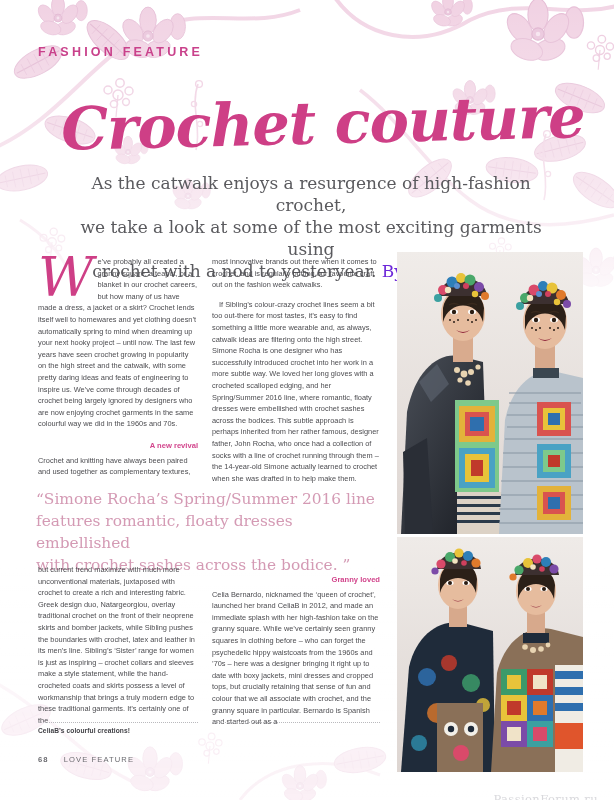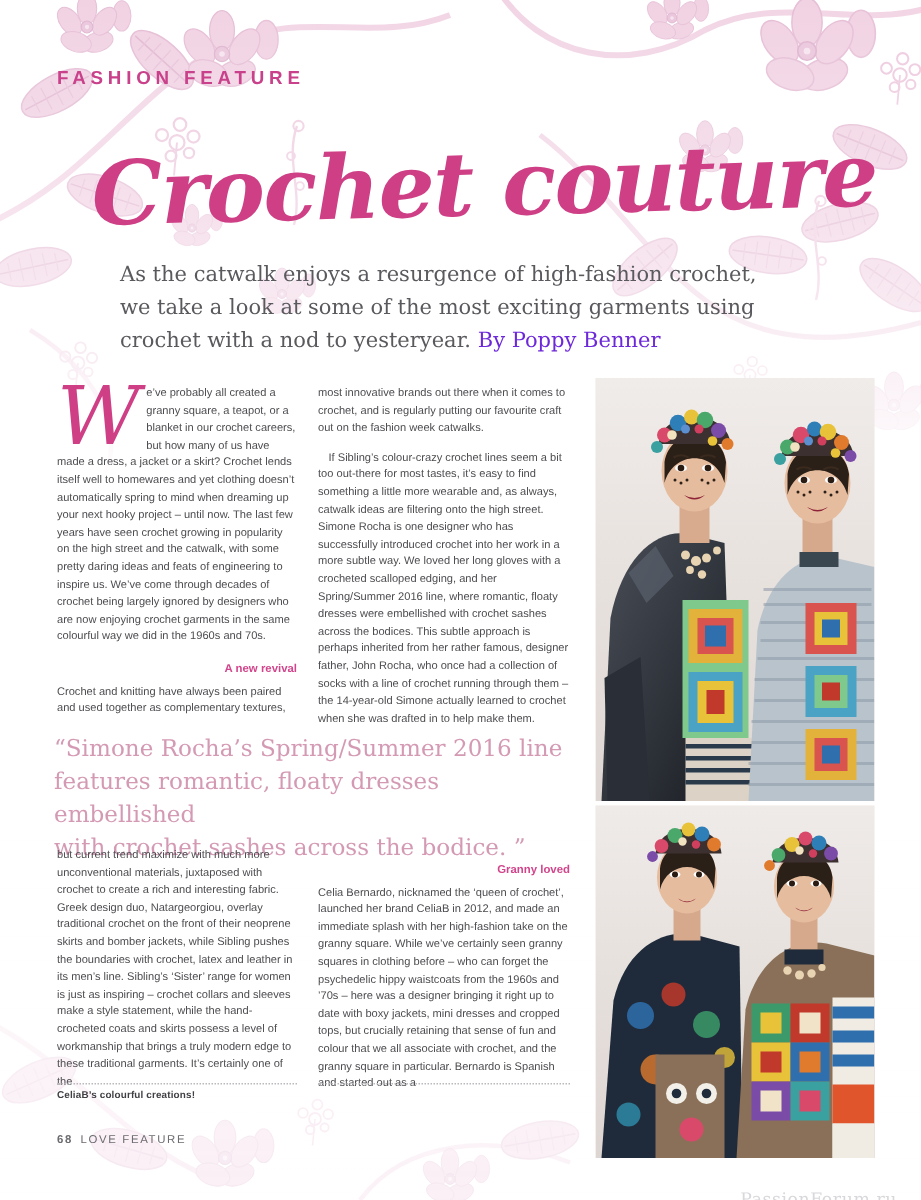--- a/index.html
+++ b/index.html
@@ -38,23 +38,23 @@
     font-family:"DejaVu Serif", serif;
     font-style:italic; font-weight:bold;
     font-size:59px; color:#ce3f86;
     letter-spacing:-1px;
     transform:rotate(-1.4deg);
     transform-origin:100% 50%;
     white-space:nowrap;
   }
   .standfirst{
     position:absolute; left:80px; top:172px; width:462px;
-    text-align:left;
+    text-align:center;
     font-family:"DejaVu Serif", serif;
-    font-size:14px; line-height:22px; color:#5a5a5e;
+    font-size:17px; line-height:22px; color:#5a5a5e;
   }
   .standfirst .byline{ font-weight:normal; color:#6d28d9; }
 
   
   .col{
     position:absolute;
     font-size:7.4px;
     line-height:11.6px;
     color:#4c4c50;
     text-align:left;
@@ -117,21 +117,21 @@
   }
   #photo-top   { left:397px; top:252px; width:186px; height:282px; }
   #photo-bottom{ left:397px; top:537px; width:186px; height:235px; }
   .photo svg{ display:block; width:100%; height:100%; }
 
   
   .folio{
     position:absolute; left:38px; top:755px;
     font-size:7.6px; letter-spacing:1.1px; color:#6b6b70;
   }
-  .folio .num{ font-weight:bold; margin-right:5px; }
+  .folio .num{ font-weight:bold; margin-right:15px; }
   .watermark{
     position:absolute; right:16px; top:780px;
     font-family:"DejaVu Serif", serif;
     font-size:11.5px; color:#d8d8dc; letter-spacing:.4px;margin-top:12px;
   }
 </style>
 </head>
 <body>
 
 <svg id="floral-bg" viewBox="0 0 614 330" preserveAspectRatio="none" aria-hidden="true">

